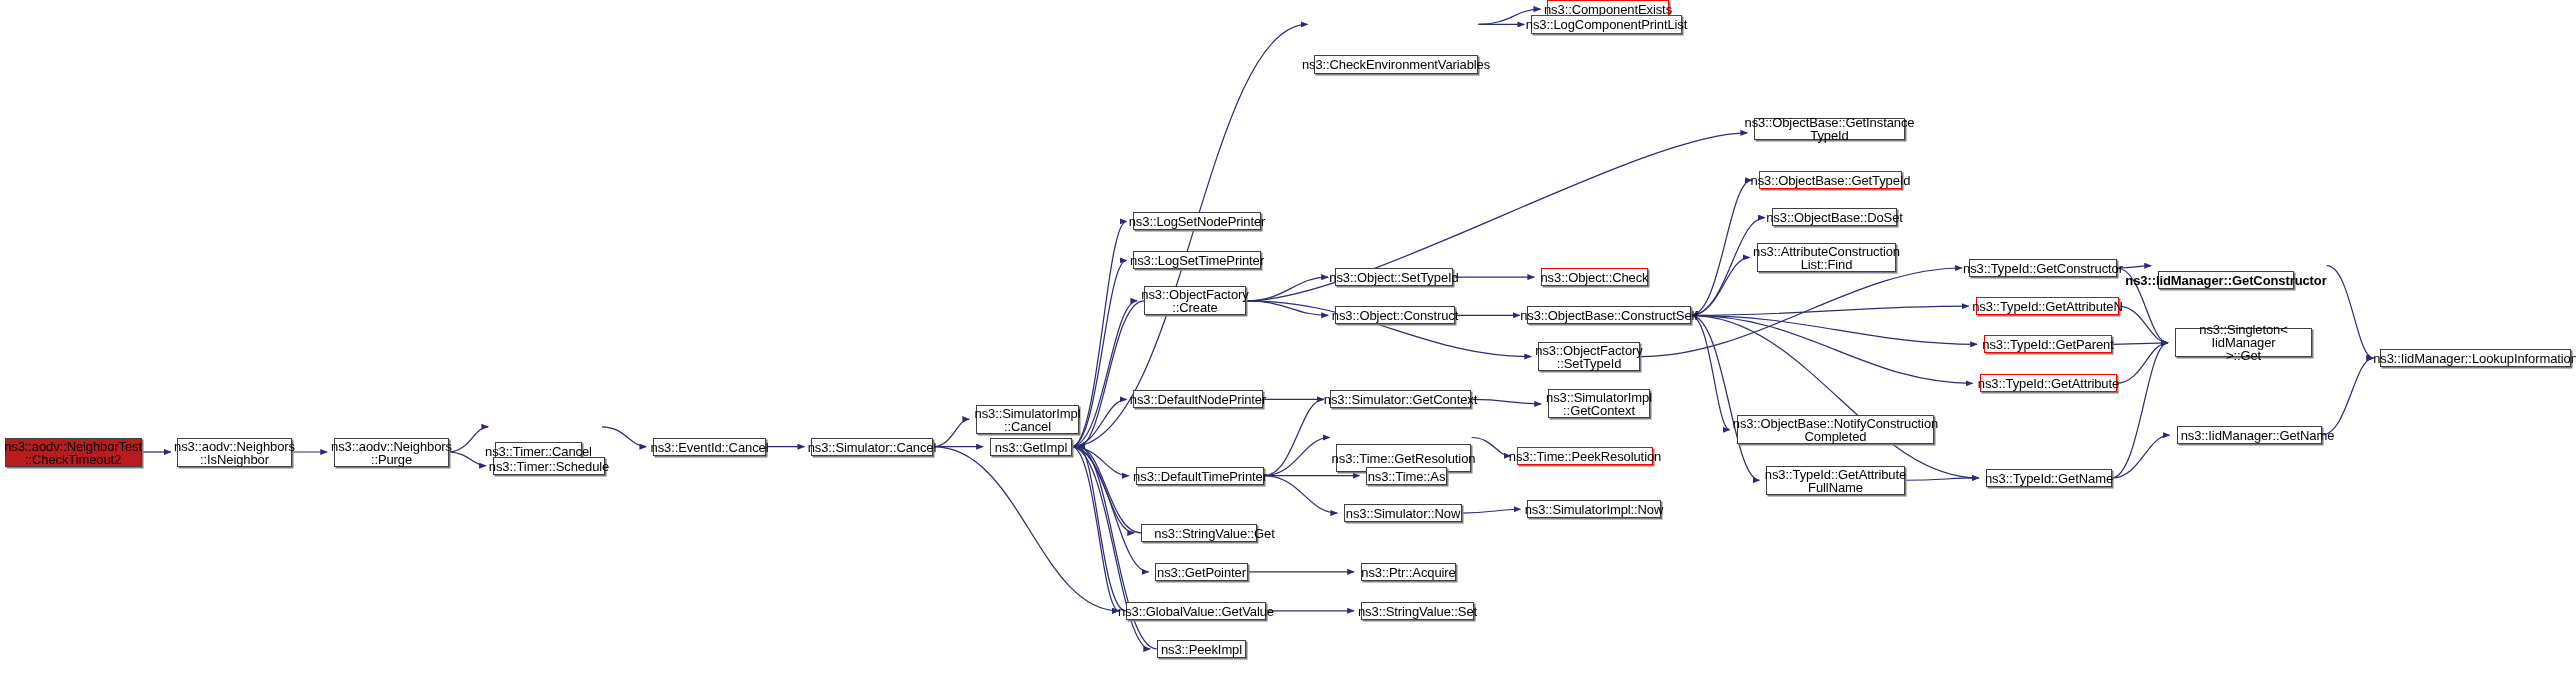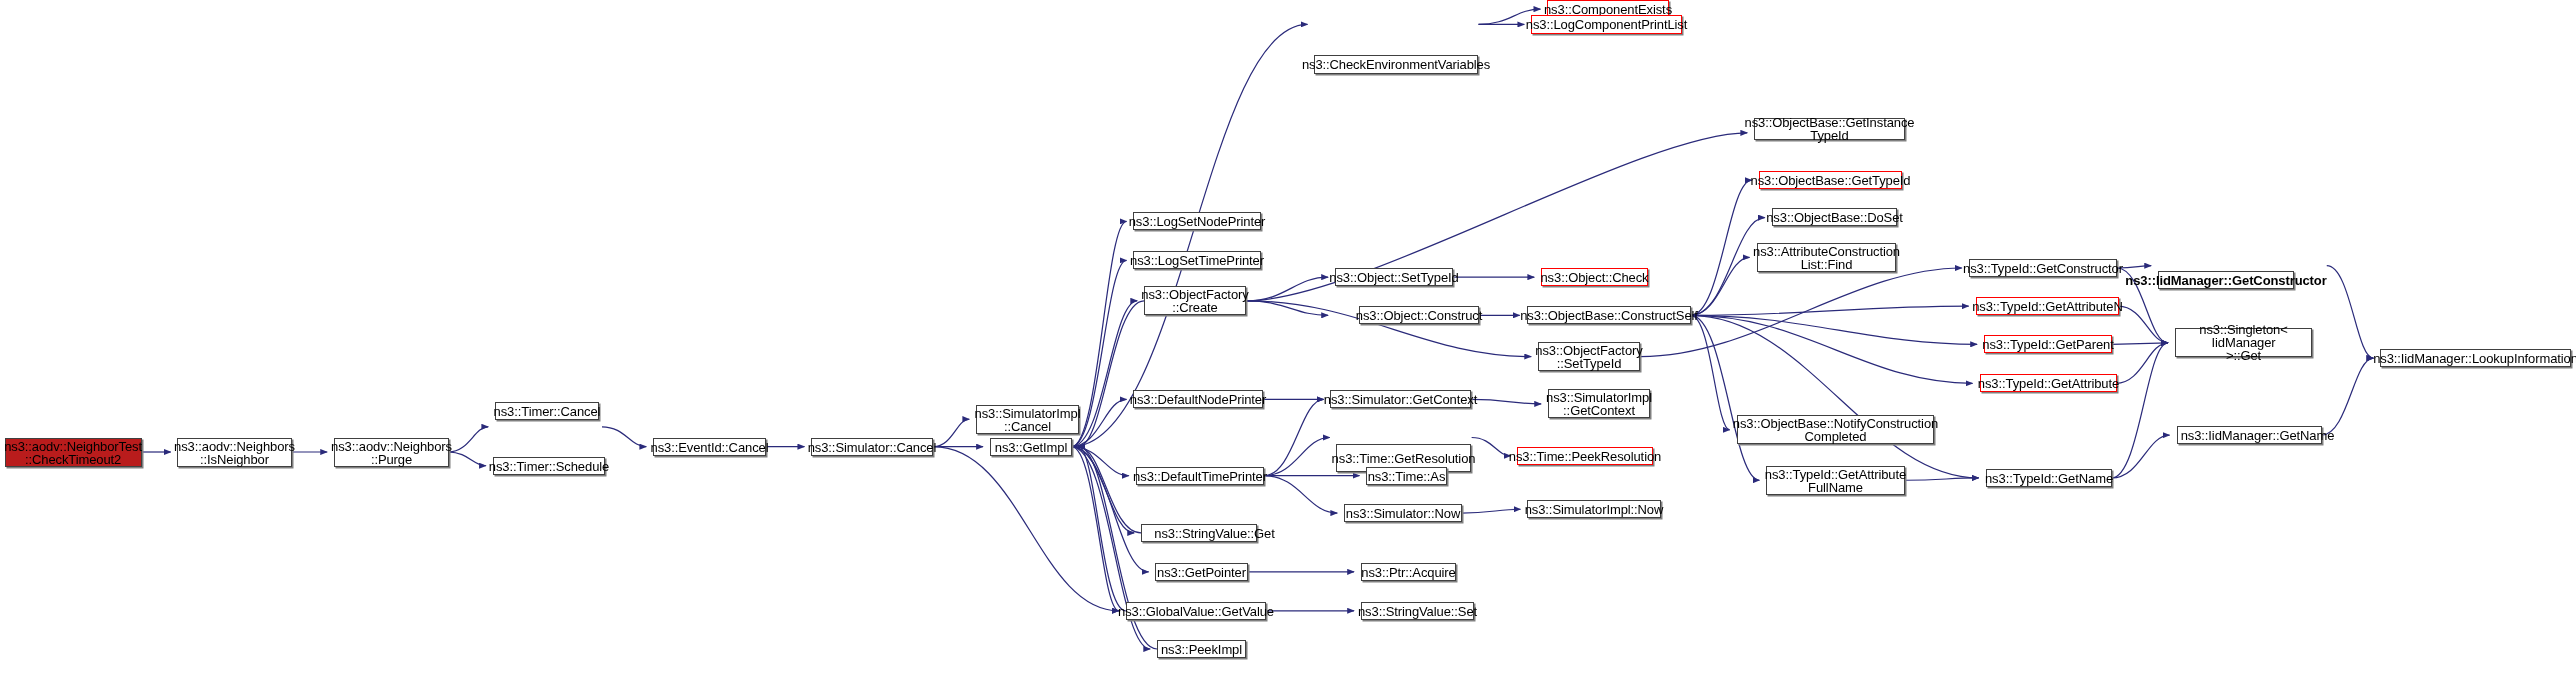--- a/index.html
+++ b/index.html
@@ -106,36 +106,36 @@
         <path d="M1498,394 C1455.25,394 1445.75,585 1412,585" fill="none" stroke="#2a2a7a" stroke-width="1.6" marker-end="url(#arrow)"></path>
       </g>
   </svg>
   <div id="node-layer">
       <div class="node shadow root" style="left: 4.6px; top: 438px; width: 137px; height: 29px;">ns3::aodv::NeighborTest
 ::CheckTimeout2</div>
       <div class="node shadow" style="left: 177px; top: 438px; width: 115px; height: 29px;">ns3::aodv::Neighbors
 ::IsNeighbor</div>
       <div class="node shadow" style="left: 334px; top: 438px; width: 115px; height: 29px;">ns3::aodv::Neighbors
 ::Purge</div>
-      <div class="node shadow" style="left: 495px; top: 402px; width: 104px; height: 18.3px;">ns3::Timer::Cancel</div>
+      <div class="node shadow" style="left: 495px; top: 442px; width: 87px; height: 18.3px;">ns3::Timer::Cancel</div>
       <div class="node shadow" style="left: 493px; top: 457px; width: 112px; height: 18.3px;">ns3::Timer::Schedule</div>
       <div class="node shadow" style="left: 653px; top: 438px; width: 113px; height: 18.3px;">ns3::EventId::Cancel</div>
       <div class="node shadow" style="left: 811px; top: 438px; width: 122px; height: 18.3px;">ns3::Simulator::Cancel</div>
       <div class="node shadow" style="left: 976px; top: 405px; width: 103px; height: 29px;">ns3::SimulatorImpl
 ::Cancel</div>
       <div class="node shadow" style="left: 990px; top: 438px; width: 82px; height: 18.3px;">ns3::GetImpl</div>
       <div class="node shadow" style="left: 1314px; top: 15.3px; width: 164px; height: 18.3px; margin-top: 40px;">ns3::CheckEnvironmentVariables</div>
       <div class="node shadow red" style="left: 1547px; top: 0px; width: 122px; height: 18.3px;">ns3::ComponentExists</div>
       <div class="node shadow red" style="left: 1531px; top: 15.3px; width: 151px; height: 18.3px;">ns3::LogComponentPrintList</div>
       <div class="node shadow" style="left: 1133px; top: 212px; width: 128px; height: 18.3px;">ns3::LogSetNodePrinter</div>
       <div class="node shadow" style="left: 1133px; top: 251px; width: 128px; height: 18.3px;">ns3::LogSetTimePrinter</div>
       <div class="node shadow" style="left: 1144px; top: 286px; width: 102px; height: 29px;">ns3::ObjectFactory
 ::Create</div>
       <div class="node shadow" style="left: 1335px; top: 268px; width: 118px; height: 18.3px;">ns3::Object::SetTypeId</div>
-      <div class="node shadow" style="left: 1335px; top: 306px; width: 120px; height: 18.3px; margin-left: 24px;">ns3::Object::Construct</div>
+      <div class="node shadow" style="left: 1335px; top: 306px; width: 120px; height: 18.3px;">ns3::Object::Construct</div>
       <div class="node shadow red" style="left: 1541px; top: 268px; width: 107px; height: 18.3px;">ns3::Object::Check</div>
       <div class="node shadow" style="left: 1527px; top: 306px; width: 164px; height: 18.3px;">ns3::ObjectBase::ConstructSelf</div>
       <div class="node shadow" style="left: 1754px; top: 118px; width: 151px; height: 22px;">ns3::ObjectBase::GetInstance
 TypeId</div>
       <div class="node shadow red" style="left: 1759px; top: 171px; width: 143px; height: 18.3px;">ns3::ObjectBase::GetTypeId</div>
       <div class="node shadow" style="left: 1772px; top: 208px; width: 125px; height: 18.3px;">ns3::ObjectBase::DoSet</div>
       <div class="node shadow" style="left: 1757px; top: 243px; width: 139px; height: 29px;">ns3::AttributeConstruction
 List::Find</div>
       <div class="node shadow" style="left: 1538px; top: 342px; width: 102px; height: 29px;">ns3::ObjectFactory
 ::SetTypeId</div>

